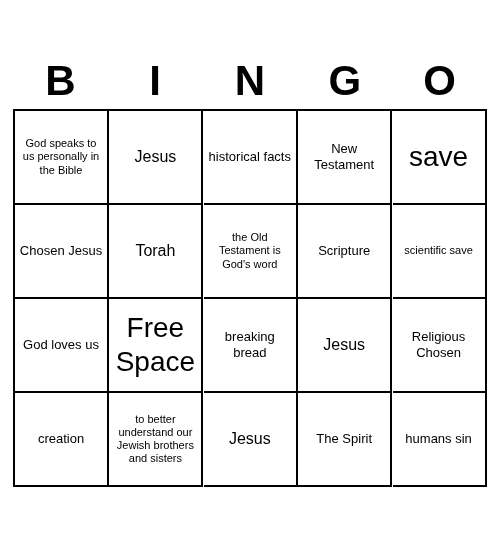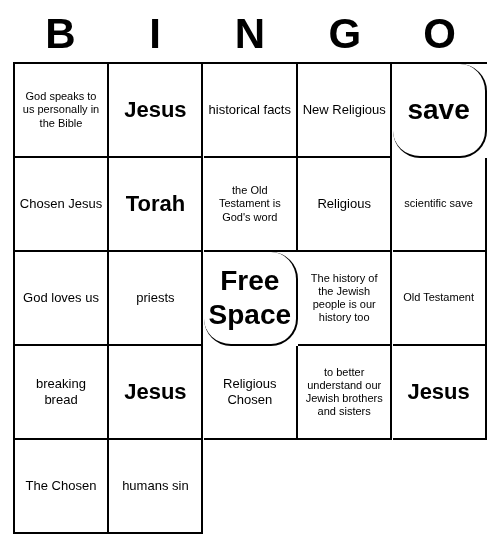--- a/index.html
+++ b/index.html
@@ -42,27 +42,26 @@
       display: flex;
       align-items: center;
       justify-content: center;
       text-align: center;
       padding: 4px;
       font-size: 13px;
       color: #000;
       line-height: 1.2;
     }
     .bingo-cell.large-text {
-      font-size: 22px;
-      font-weight: bold;
+      font-size: 16px;
+      font-weight: normal;
     }
     .bingo-cell.xl-text {
       font-size: 28px;
-      font-weight: bold;
-      border-radius: 27px;
+      font-weight: normal;
     }
     .bingo-cell.small-text {
       font-size: 11px;
     }
   </style>
 </head>
 <body>
 
 <div class="bingo-card">
   <div class="bingo-header">
@@ -70,34 +69,32 @@
       <div class="bingo-header-letter">I</div>
       <div class="bingo-header-letter">N</div>
       <div class="bingo-header-letter">G</div>
       <div class="bingo-header-letter">O</div>
     </div>
   <div id="grid-wrapper">
   <div class="bingo-grid">
         <div class="bingo-cell small-text">God speaks to us personally in the Bible</div>
         <div class="bingo-cell large-text">Jesus</div>
         <div class="bingo-cell">historical facts</div>
-        <div class="bingo-cell">New Religious</div>
+        <div class="bingo-cell">New Testament</div>
         <div class="bingo-cell xl-text">save</div>
         <div class="bingo-cell">Chosen Jesus</div>
         <div class="bingo-cell large-text">Torah</div>
         <div class="bingo-cell small-text">the Old Testament is God's word</div>
-        <div class="bingo-cell">Religious</div>
+        <div class="bingo-cell">Scripture</div>
         <div class="bingo-cell small-text">scientific save</div>
         <div class="bingo-cell">God loves us</div>
-        <div class="bingo-cell">priests</div>
         <div class="bingo-cell xl-text">Free Space</div>
-        <div class="bingo-cell small-text">The history of the Jewish people is our history too</div>
-        <div class="bingo-cell small-text">Old Testament</div>
         <div class="bingo-cell">breaking bread</div>
         <div class="bingo-cell large-text">Jesus</div>
         <div class="bingo-cell">Religious Chosen</div>
+        <div class="bingo-cell">creation</div>
         <div class="bingo-cell small-text">to better understand our Jewish brothers and sisters</div>
         <div class="bingo-cell large-text">Jesus</div>
-        <div class="bingo-cell">The Chosen</div>
+        <div class="bingo-cell">The Spirit</div>
         <div class="bingo-cell">humans sin</div>
       </div>
     </div>
 </div>
 
 </body></html>

